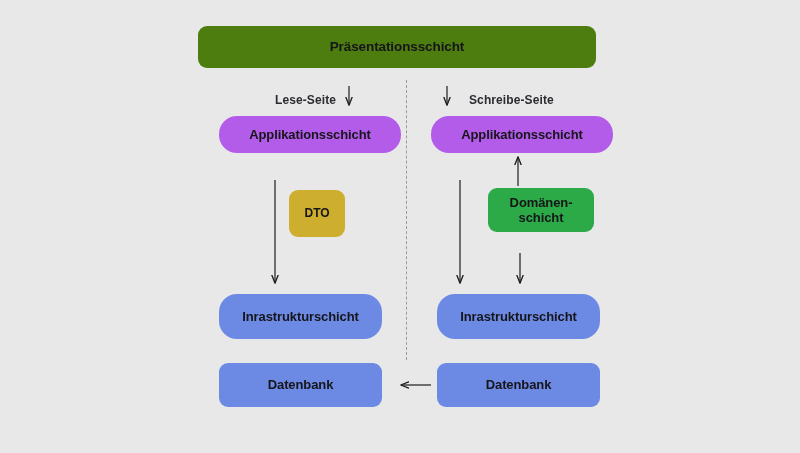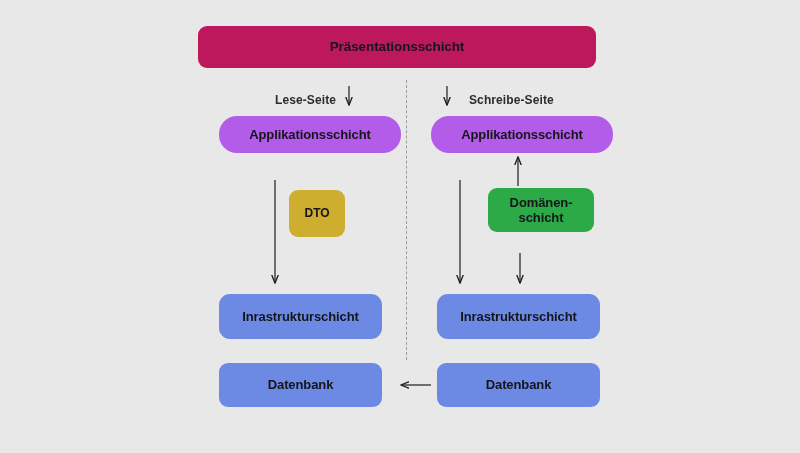--- a/index.html
+++ b/index.html
@@ -28,21 +28,21 @@
     font-weight: 700;
     letter-spacing: -0.1px;
     box-sizing: border-box;
     line-height: 1.18;
   }
   .box-presentation {
     left: 198px;
     top: 26px;
     width: 398px;
     height: 42px;
-    background: #be185d;
+    background: #4d7c0f;
     border-radius: 9px;
     font-size: 13.5px;
   }
   .box-app {
     top: 116px;
     width: 182px;
     height: 37px;
     background: #b45cea;
     border-radius: 18px;
     font-size: 13px;
@@ -65,21 +65,21 @@
     height: 44px;
     background: #2daa48;
     border-radius: 9px;
     font-size: 13px;
   }
   .box-infra {
     top: 294px;
     width: 163px;
     height: 45px;
     background: #6c8ae4;
-    border-radius: 11px;
+    border-radius: 18px;
     font-size: 13px;
   }
   .box-infra-left { left: 219px; }
   .box-infra-right { left: 437px; }
   .box-db {
     top: 363px;
     width: 163px;
     height: 44px;
     background: #6c8ae4;
     border-radius: 9px;

